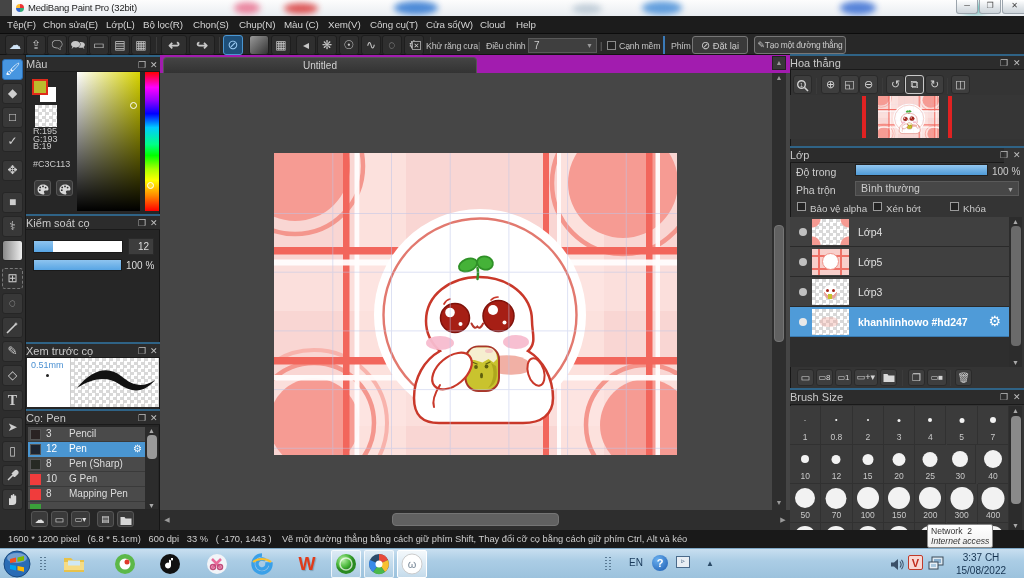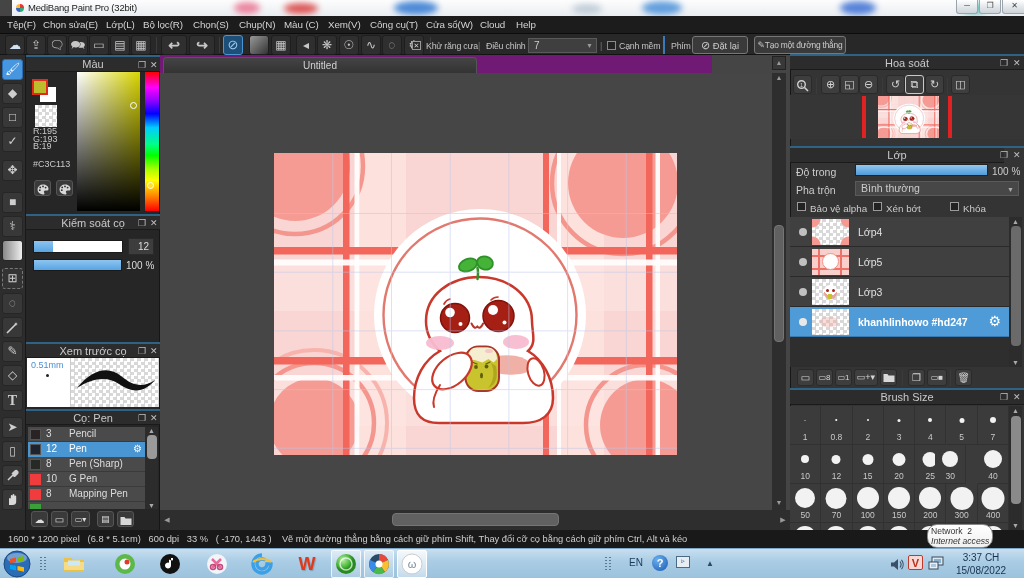--- a/index.html
+++ b/index.html
@@ -16,29 +16,29 @@
 #menubar{left:0;top:16px;width:1024px;height:17px;background:#1c1c1c}
 .mi{position:absolute;top:3px;font-size:9.8px;color:#d4d4d4;white-space:nowrap;letter-spacing:-0.1px}
 
 #toolbar{left:0;top:33px;width:1024px;height:22px;background:#282828;border-top:1px solid #0c0c0c;border-bottom:1px solid #141414}
 .tbtn{position:absolute;width:20px;height:20px;top:1px;background:#2f2f2f;border:1px solid #1e1e1e;border-radius:3px;color:#c8c8c8;text-align:center;font-size:12px;line-height:18px}
 .tsep{position:absolute;top:3px;width:1px;height:16px;background:#121212;border-right:1px solid #3b3b3b}
 .tlabel{position:absolute;top:7px;font-size:8.8px;color:#c3c3c3;white-space:nowrap;letter-spacing:-0.2px}
 .cbx{position:absolute;top:7px;width:9px;height:9px;background:#222;border:1px solid #8a8a8a}
 
 .blueline{position:absolute;height:2px;background:#2f6386}
-.phead{position:absolute;background:#2c2c2c;color:#c9c9c9;font-size:11px;text-align:center;border-bottom:1px solid #1a1a1a}
+.phead{position:absolute;background:#2c2c2c;color:#c9c9c9;font-size:11px;text-align:left;border-bottom:1px solid #1a1a1a}
 .pico{position:absolute;color:#c0c0c0;font-size:9px}
 
 #toolstrip{left:0;top:55px;width:26px;height:475px;background:#2d2d2d;border-right:1px solid #191919}
 .sbtn{position:absolute;left:2px;width:21px;height:21px;background:#383838;border:1px solid #262626;border-radius:3px;color:#cfcfcf;text-align:center;font-size:12px;line-height:19px}
 
 #leftcol{left:26px;top:55px;width:134px;height:475px;background:#262626;border-right:1px solid #161616}
 
-#tabbar{left:160px;top:55px;width:552px;height:18px;background:#701a75}
+#tabbar{left:160px;top:55px;width:630px;height:18px;background:#a21caf}
 #tab{position:absolute;left:3px;top:2px;width:314px;height:16px;background:linear-gradient(#444,#333);border:1px solid #555;border-bottom:none;border-radius:4px 4px 0 0;color:#d2d2d2;font-size:10px;text-align:center;line-height:15px}
 #canvasarea{left:160px;top:73px;width:612px;height:437px;background:#464646}
 
 .sc-track{position:absolute;background:#2e2e2e}
 .sc-thumb{position:absolute;background:#616161;border-radius:4px;border:1px solid #757575}
 .sc-arr{position:absolute;color:#9a9a9a;font-size:7px;text-align:center}
 
 #rightcol{left:790px;top:55px;width:234px;height:475px;background:#343434;border-left:1px solid #161616}
 .rbtn{position:absolute;width:19px;height:19px;background:#3e3e3e;border:1px solid #2a2a2a;border-radius:3px;color:#d5d5d5;text-align:center;font-size:11px;line-height:17px}
 .lrow{position:absolute;left:0;width:219px;height:30px;background:#404040;border-bottom:1px solid #2a2a2a}
@@ -50,21 +50,21 @@
 .bcell{position:absolute;width:31.3px;background:#3b3b3b;border-right:1px solid #313131;border-bottom:1px solid #313131}
 .bnum{position:absolute;width:100%;text-align:center;bottom:2px;font-size:8.5px;color:#c9c9c9}
 .bcirc{position:absolute;left:50%;background:#f2f2f2;border-radius:50%;transform:translateX(-50%)}
 
 #statusbar{left:0;top:530px;width:1024px;height:18px;background:#191919;color:#cfcfcf;font-size:9.3px;line-height:18px;white-space:nowrap}
 
 #taskbar{left:0;top:548px;width:1024px;height:30px;background:linear-gradient(#c8dff0,#abcde5 40%,#9cc2dd);border-top:1px solid #7fa8c6}
 .tkico{position:absolute;top:3px;width:24px;height:24px;text-align:center;font-size:15px;line-height:24px}
 .tkbox{position:absolute;top:1px;width:30px;height:28px;border:1px solid rgba(255,255,255,.75);border-radius:2px;background:linear-gradient(rgba(255,255,255,.45),rgba(255,255,255,.15))}
 
-#tooltip{left:927px;top:524px;width:66px;height:24px;background:linear-gradient(#fff,#f0f0f0);border:1px solid #888;border-radius:10px;font-size:8.6px;color:#333;padding:1px 3px;z-index:50;line-height:10px;white-space:nowrap}
+#tooltip{left:927px;top:524px;width:66px;height:24px;background:linear-gradient(#fff,#f0f0f0);border:1px solid #888;border-radius:2px;font-size:8.6px;color:#333;padding:1px 3px;z-index:50;line-height:10px;white-space:nowrap}
 </style>
 </head>
 <body>
 
 <div class="abs" id="titlebar">
   <div class="blob" style="left:222px;top:2px;width:26px;height:12px;background:#e86a8a;opacity:.8"></div>
   <div class="blob" style="left:272px;top:3px;width:34px;height:11px;background:#d93a3a;opacity:.85"></div>
   <div class="blob" style="left:382px;top:1px;width:44px;height:14px;background:#3b7fd4;opacity:.9"></div>
   <div class="blob" style="left:560px;top:4px;width:30px;height:10px;background:#9fb3c4;opacity:.6"></div>
   <div class="blob" style="left:630px;top:1px;width:40px;height:14px;background:#4a90d9;opacity:.85"></div>
@@ -354,21 +354,21 @@
 <div class="abs sc-thumb" style="left:774px;top:225px;width:10px;height:117px"></div>
 <div class="abs sc-track" style="left:160px;top:510px;width:630px;height:20px"></div>
 <div class="abs sc-arr" style="left:162px;top:516px;width:10px">◀</div>
 <div class="abs sc-arr" style="left:778px;top:516px;width:10px">▶</div>
 <div class="abs sc-thumb" style="left:392px;top:513px;width:167px;height:13px"></div>
 <div class="abs" style="left:772px;top:56px;width:14px;height:14px;background:#383838;border:1px solid #222;color:#999;font-size:7px;text-align:center;line-height:12px">▲</div>
 
 <div class="abs" id="rightcol"></div>
 
 <div class="blueline" style="left:790px;top:54px;width:234px"></div>
-<div class="phead" style="left:790px;top:56px;width:234px;height:14px;line-height:14px">Hoa soát</div>
+<div class="phead" style="left:790px;top:56px;width:234px;height:14px;line-height:14px">Hoa thẳng</div>
 <div class="pico" style="left:1000px;top:58px">❐</div>
 <div class="pico" style="left:1013px;top:58px">✕</div>
 <div class="rbtn" style="left:793px;top:75px"><svg width="13" height="13" viewBox="0 0 13 13" style="margin-top:3px">
       <circle cx="5.5" cy="5.5" r="3.8" fill="none" stroke="#d0d0d0" stroke-width="1.4"></circle>
       <path d="M8.5,8.5 L12,12" stroke="#d0d0d0" stroke-width="1.6"></path>
       <text x="5.5" y="7.5" font-size="5.5" fill="#d0d0d0" text-anchor="middle" font-family="Liberation Sans">1</text>
     </svg></div>
 <div class="tsep" style="left:816px;top:78px"></div>
 <div class="rbtn" style="left:821px;top:75px">⊕</div>
 <div class="rbtn" style="left:840px;top:75px">◱</div>
@@ -502,21 +502,21 @@
       <div class="bnum">15</div>
     </div>
     <div class="bcell" style="left:93.9px;top:39px;height:39px">
       <div class="bcirc" style="top:7.50px;width:13px;height:13px"></div>
       <div class="bnum">20</div>
     </div>
     <div class="bcell" style="left:125.2px;top:39px;height:39px">
       <div class="bcirc" style="top:6.50px;width:15px;height:15px"></div>
       <div class="bnum">25</div>
     </div>
-    <div class="bcell" style="left:145px;top:39px;height:39px">
+    <div class="bcell" style="left:155px;top:39px;height:39px">
       <div class="bcirc" style="top:6.00px;width:16px;height:16px"></div>
       <div class="bnum">30</div>
     </div>
     <div class="bcell" style="left:187.8px;top:39px;height:39px">
       <div class="bcirc" style="top:5.00px;width:18px;height:18px"></div>
       <div class="bnum">40</div>
     </div>
     <div class="bcell" style="left:0.0px;top:78px;height:39px">
       <div class="bcirc" style="top:4.00px;width:20px;height:20px"></div>
       <div class="bnum">50</div>

